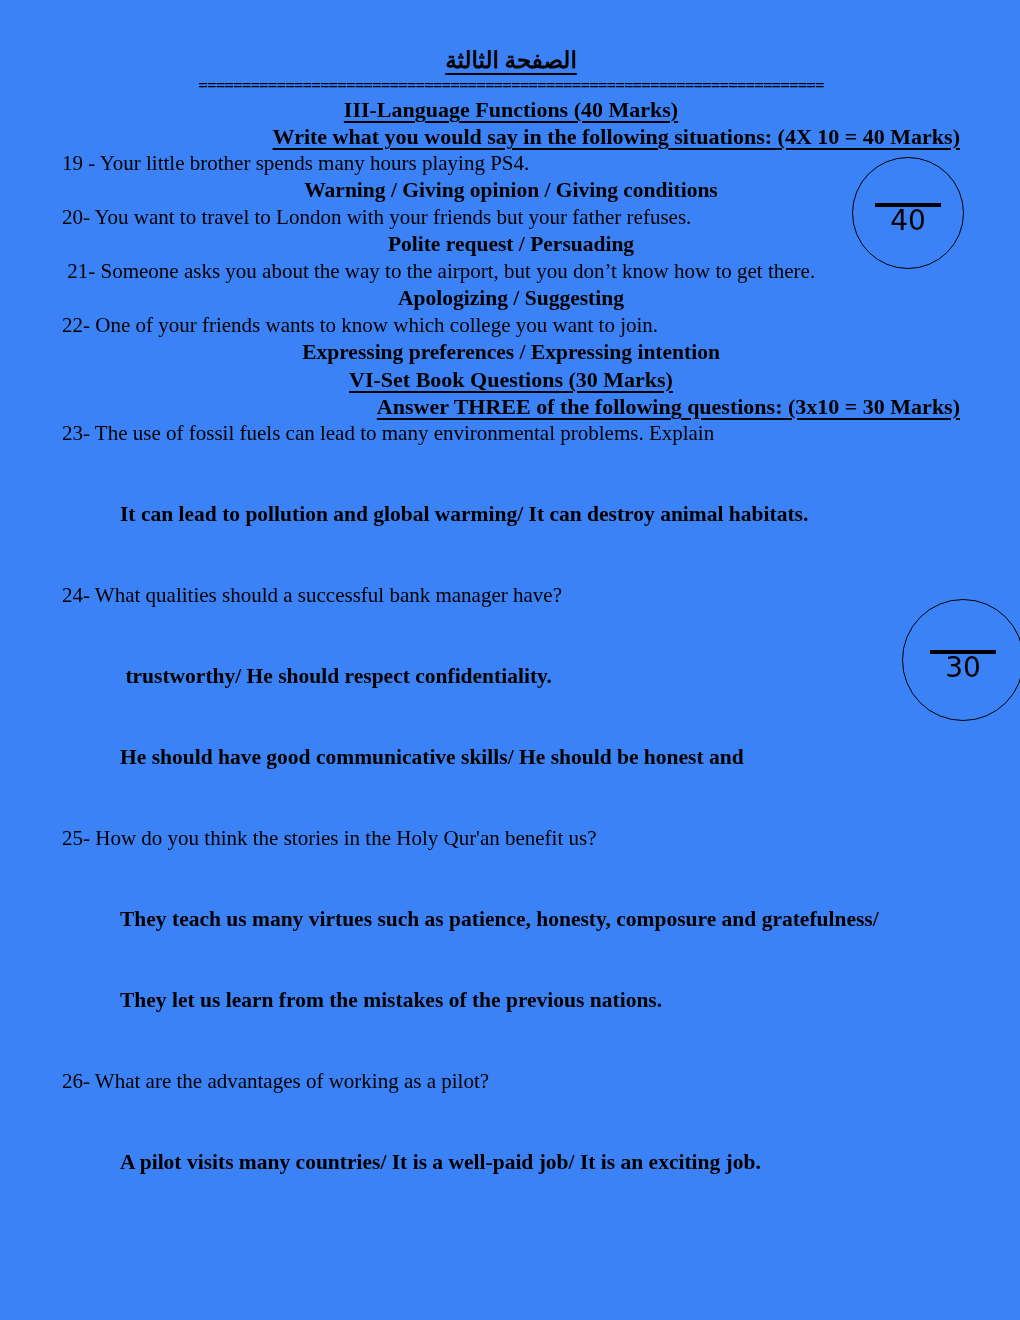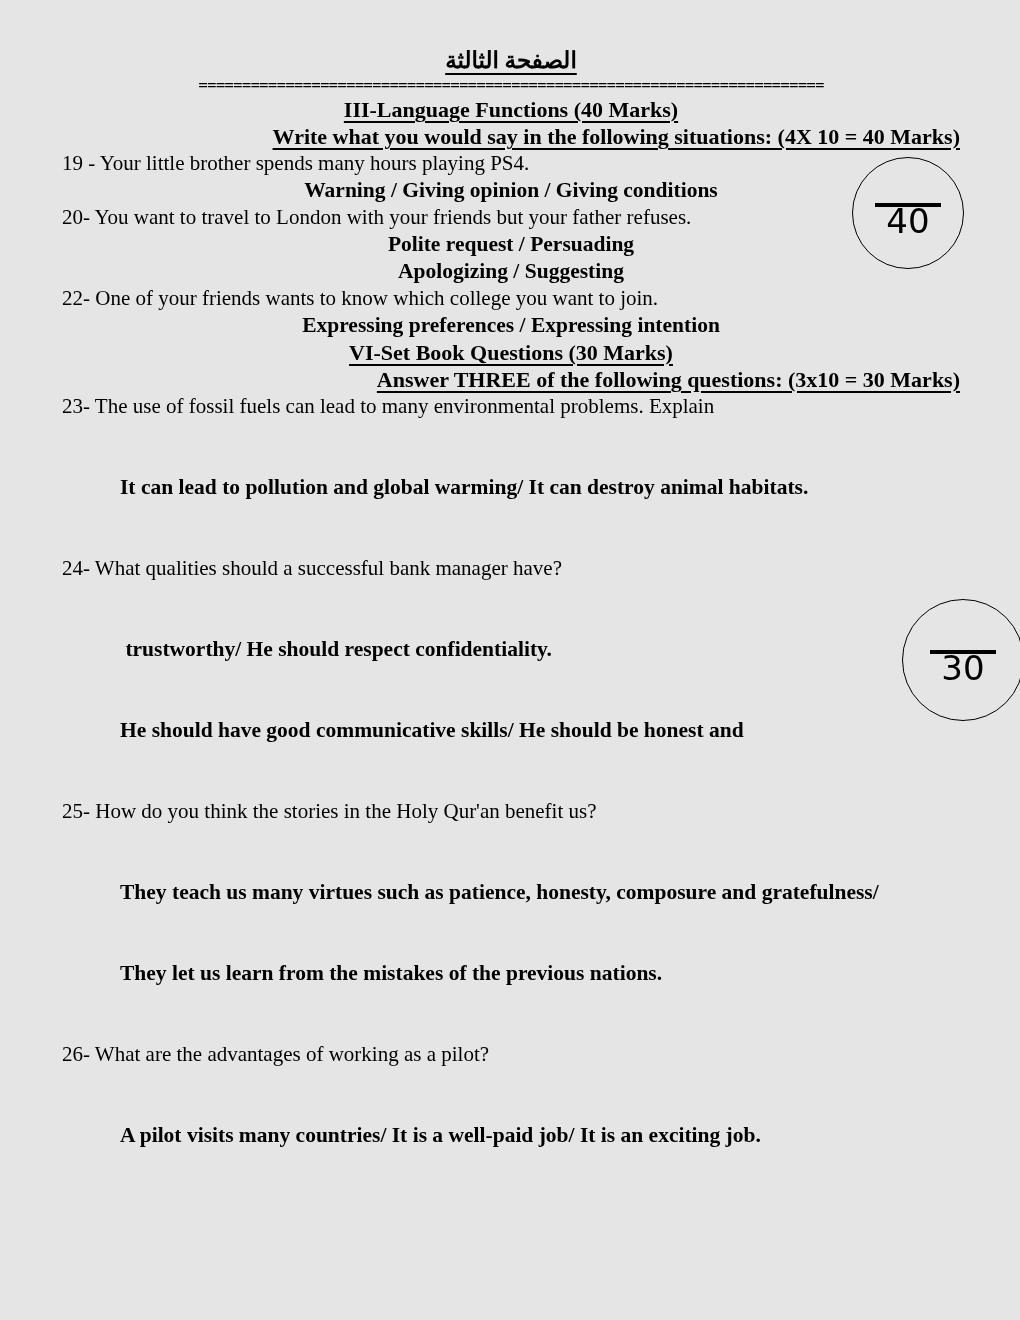--- a/index.html
+++ b/index.html
@@ -1,21 +1,21 @@
 <!DOCTYPE html>
 <html><head>
 <meta charset="utf-8">
 <style>
   html,body{margin:0;padding:0;background:#ffffff;}
   .page{
     position:relative;
     width:1020px;height:1320px;
     box-sizing:border-box;
     padding:46px 60px 0 62px;
-    background:#e5e5e5;
+    background:#3b82f6;
     color:#000000;
     font-family:"Liberation Serif","DejaVu Serif",serif;
     font-size:21px;line-height:27px;
     overflow:hidden;
   }
   .page p,.page div{margin:0;}
   .u{text-decoration:underline;text-decoration-thickness:2px;text-underline-offset:4px;}
 
   .ar-title{font-weight:bold;font-size:23px;line-height:30px;text-align:center;
             text-decoration:underline;text-decoration-thickness:2px;text-underline-offset:5px;}
@@ -36,39 +36,40 @@
   .marks-circle{
     position:absolute;
     border:1.5px solid #000;
     border-radius:50%;
     display:flex;flex-direction:column;align-items:center;justify-content:center;
     box-sizing:border-box;
   }
   .circle-40{left:852px;top:157px;width:112px;height:112px;padding-top:12px;}
   .circle-30{left:902px;top:599px;width:122px;height:122px;padding-top:12px;}
   .marks-line{width:66px;height:4px;background:#000;margin-bottom:9px;}
-  .marks-num{font-family:"DejaVu Sans","Liberation Sans",sans-serif;font-size:34px;line-height:28px;font-weight:normal;}
+  .marks-num{font-family:"DejaVu Sans","Liberation Sans",sans-serif;font-size:28px;line-height:28px;font-weight:normal;}
 </style>
 </head>
 <body>
 
 <div class="page">
 
   <div class="ar-title" dir="rtl">الصفحة الثالثة</div>
   <div class="sep">========================================================================</div>
 
   <div class="h-center u">III-Language Functions (40 Marks)</div>
   <div class="h-left u">Write what you would say in the following situations: (4X 10 = 40 Marks)</div>
 
   <p class="q mt16">19 - Your little brother spends many hours playing PS4.</p>
   <p class="a-center mt17">Warning / Giving opinion / Giving conditions</p>
 
   <p class="q mt17">20- You want to travel to London with your friends but your father refuses.</p>
   <p class="a-center mt17">Polite request / Persuading</p>
 
+  <p class="q mt17"> 21- Someone asks you about the way to the airport, but you don’t know how to get there.</p>
   <p class="a-center mt17">Apologizing / Suggesting</p>
 
   <p class="q mt17">22- One of your friends wants to know which college you want to join.</p>
   <p class="a-center mt17">Expressing preferences / Expressing intention</p>
 
 
   <div class="h-center u mt17">VI-Set Book Questions (30 Marks)</div>
   <div class="h-left u mt17">Answer THREE of the following questions: (3x10 = 30 Marks)</div>
 
   <p class="q mt17">23- The use of fossil fuels can lead to many environmental problems. Explain</p>

